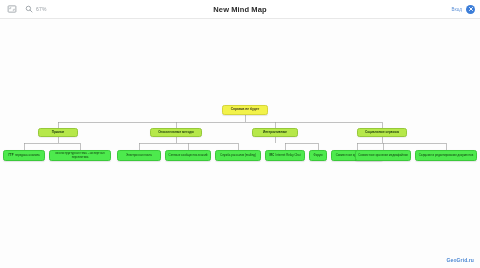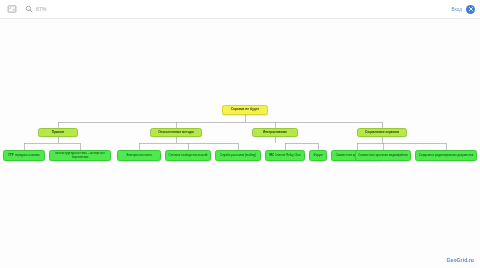--- a/index.html
+++ b/index.html
@@ -100,20 +100,21 @@
         <span class="icon-btn">
           <svg width="8" height="8" viewBox="0 0 16 16" fill="none" stroke="#9aa0a6" stroke-width="1.8">
             <circle cx="6.8" cy="6.8" r="4.4"></circle>
             <path d="M10.2 10.2L14 14" stroke-linecap="round"></path>
           </svg>
         </span>
         <span class="zoom-pct">67%</span>
       </div>
     </div>
 
+    <div class="hdr-title">New Mind Map</div>
 
     <div class="hdr-right">
       <span class="hdr-link">Вход</span>
       <span class="close-btn">
         <svg width="6" height="6" viewBox="0 0 12 12" stroke="#ffffff" stroke-width="1.9" stroke-linecap="round">
           <path d="M3 3l6 6M9 3l-6 6"></path>
         </svg>
       </span>
     </div>
   </div>

